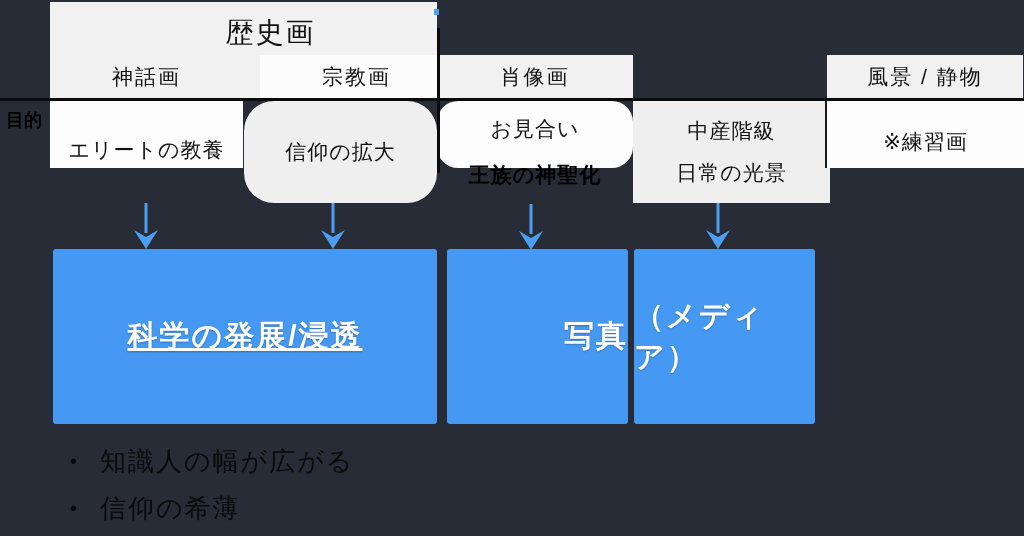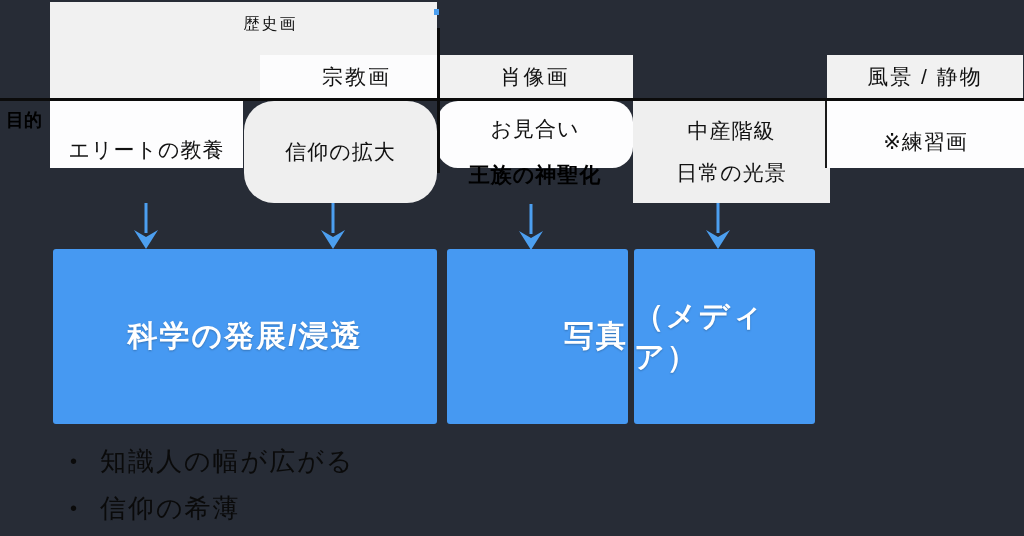--- a/index.html
+++ b/index.html
@@ -6,21 +6,21 @@
   html,body { background:#272C36; }
   .stage {
     position:relative; width:1024px; height:536px; background:#272C36;
     font-family:"Liberation Sans","DejaVu Sans",sans-serif;
     overflow:hidden; color:#111;
   }
   .abs { position:absolute; }
 
   
   .hist-box { left:50px; top:2px; width:387px; height:97px; background:#F1F1F1; }
-  .hist-title { left:50px; top:14px; width:441px; text-align:center; font-size:16px; letter-spacing:2px; color:#111; }
+  .hist-title { left:50px; top:14px; width:441px; text-align:center; font-size:28px; letter-spacing:2px; color:#111; }
   .hdr { height:44px; top:55px; display:flex; align-items:center; justify-content:center; font-size:21px; letter-spacing:2px; color:#111; }
   .hdr-shinwa { left:50px;  width:193px; background:transparent; }
   .hdr-shukyo { left:260px; width:193px; background:#FCFCFD; }
   .hdr-shozo  { left:437px; width:196px; background:#F1F1F1; }
   .hdr-fuzoku { left:633px; width:197px; background:#FCFCFD; }
   .hdr-fukei  { left:827px; width:196px; background:#F1F1F1; }
 
   
   .hline { left:0; top:98px; width:1024px; height:3px; background:#0B0B0B; z-index:5; }
   .vline { left:437px; top:28px; width:3px; height:145px; background:#0B0B0B; z-index:6; }
@@ -44,38 +44,41 @@
   .arrow-3 { left:517px; top:203px; }
   .arrow-4 { left:704px; top:202px; }
 
   
   .bluebox {
     top:249px; height:175px; background:#4699F2; border-radius:3px;
     display:flex; align-items:center; justify-content:center;
     color:#fff; font-weight:bold; font-size:30px; letter-spacing:2px;
     text-shadow:0 1px 2px rgba(0,0,0,0.25);
   }
-  .bb-a { left:53px;  width:384px; }
+  .bb-a { left:53px;  width:384px;text-decoration:underline; }
   .bb-b { left:447px; width:181px;justify-content:flex-end; }
   .bb-c { left:634px; width:181px; }
 
   
   .bullets { left:60px; top:444px; width:560px; }
   .bullet-item { display:flex; align-items:flex-start; margin-bottom:13px; color:#0a0a0a; }
   .bullet-dot { width:40px; padding-left:10px; font-size:20px; line-height:34px; }
   .bullet-text { font-size:26px; line-height:34px; letter-spacing:2px; }
 </style>
 </head>
 <body>
 
 <div class="stage">
 
   <div class="abs hist-box"></div>
   <div class="abs hist-title">歴史画</div>
 
+  <div class="abs hdr hdr-shinwa">
+    <span>神話画</span>
+  </div>
   <div class="abs hdr hdr-shukyo">
     <span>宗教画</span>
   </div>
   <div class="abs hdr hdr-shozo">
     <span>肖像画</span>
   </div>
   <div class="abs hdr hdr-fukei">
     <span>風景 / 静物</span>
   </div>
 

